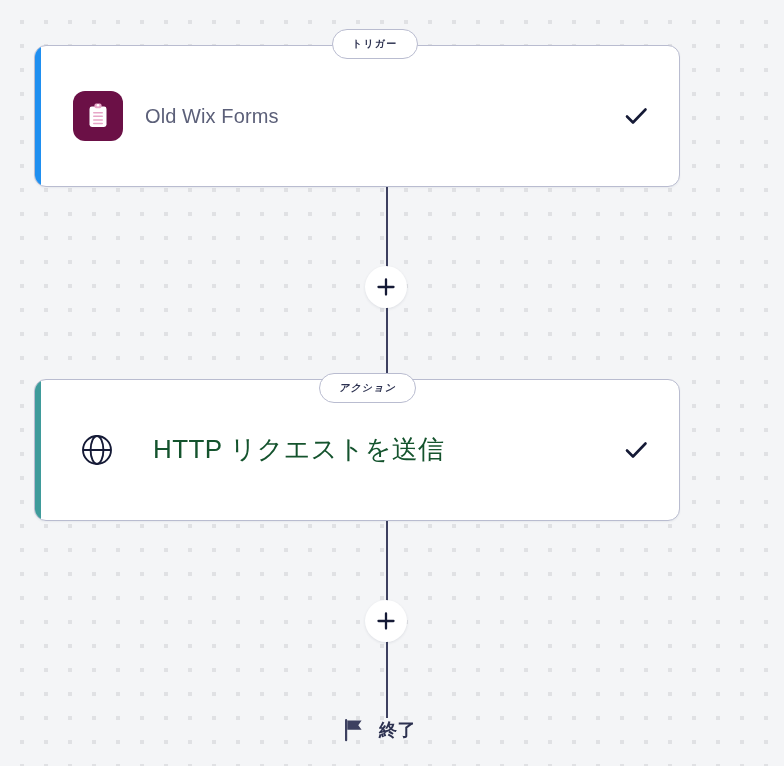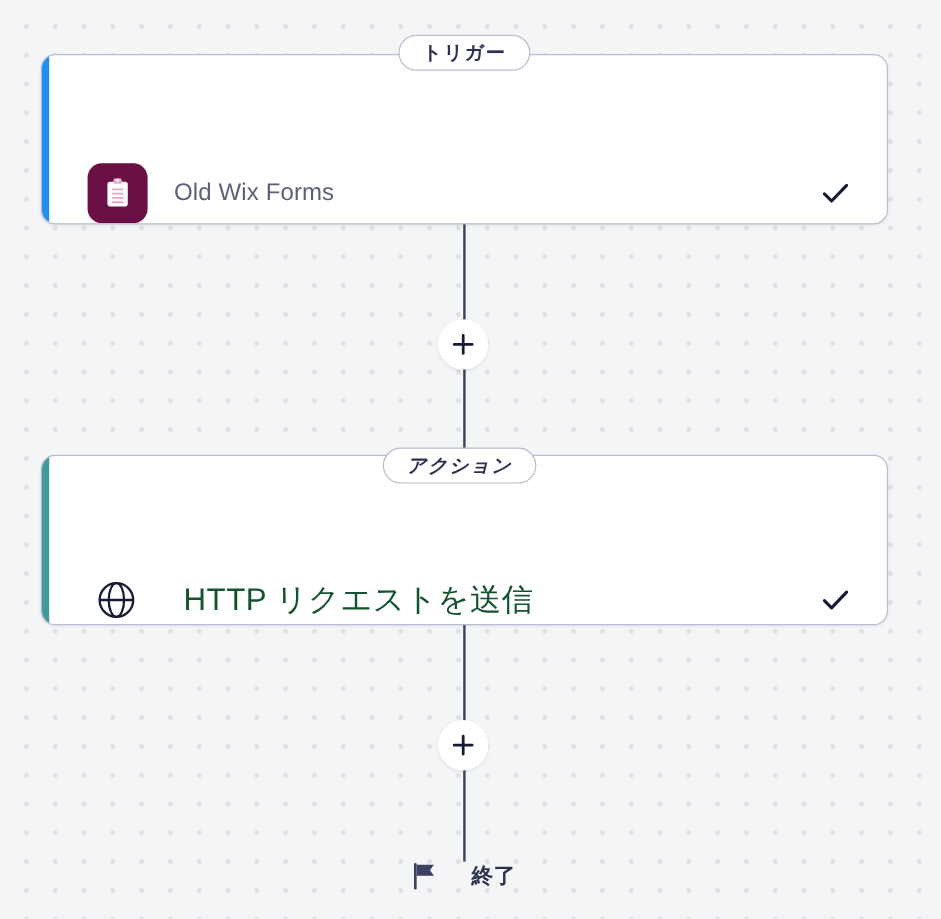--- a/index.html
+++ b/index.html
@@ -54,28 +54,28 @@
     cursor: pointer;
   }
   .plus-btn-1 { top: 266px; }
   .plus-btn-2 { top: 600px; }
   .plus-btn svg { display: block; }
 
   
   .node-card {
     position: absolute;
     left: 34px;
-    width: 706px;
+    width: 646px;
     background: #ffffff;
     border: 1px solid #b9bcd0;
     border-radius: 12px;
     z-index: 2;
     overflow: hidden;
     display: flex;
-    align-items: flex-end;
+    align-items: center;
     box-shadow: 0 1px 2px rgba(40,45,80,0.06);
     cursor: pointer;
   }
   .node-trigger { top: 45px; height: 142px; }
   .node-action  { top: 379px; height: 142px; }
 
   .accent-bar {
     position: absolute;
     left: 0;
     top: 0;
@@ -165,37 +165,37 @@
     position: absolute;
     z-index: 4;
     background: #ffffff;
     border: 1.5px solid #b9bcd0;
     border-radius: 999px;
     height: 30px;
     padding: 0 19px;
     display: flex;
     align-items: center;
     justify-content: center;
-    font-size: 16px;
+    font-size: 10px;
     font-weight: 700;
     color: #2c3150;
     letter-spacing: 1.2px;
     white-space: nowrap;
   }
   .badge-trigger { top: 29px; left: 332px; }
   .badge-action  { top: 373px; left: 319px; font-style: italic; }
 
   
   .end-marker {
     position: absolute;
     top: 718px;
     left: 343px;
     display: flex;
     align-items: flex-start;
-    gap: 28px;
+    gap: 14px;
     z-index: 3;
   }
   .end-label {
     font-size: 18px;
     font-weight: 700;
     color: #2c3150;
     letter-spacing: 0.5px;
   }
   .flag-icon { display: block; }
 </style>

